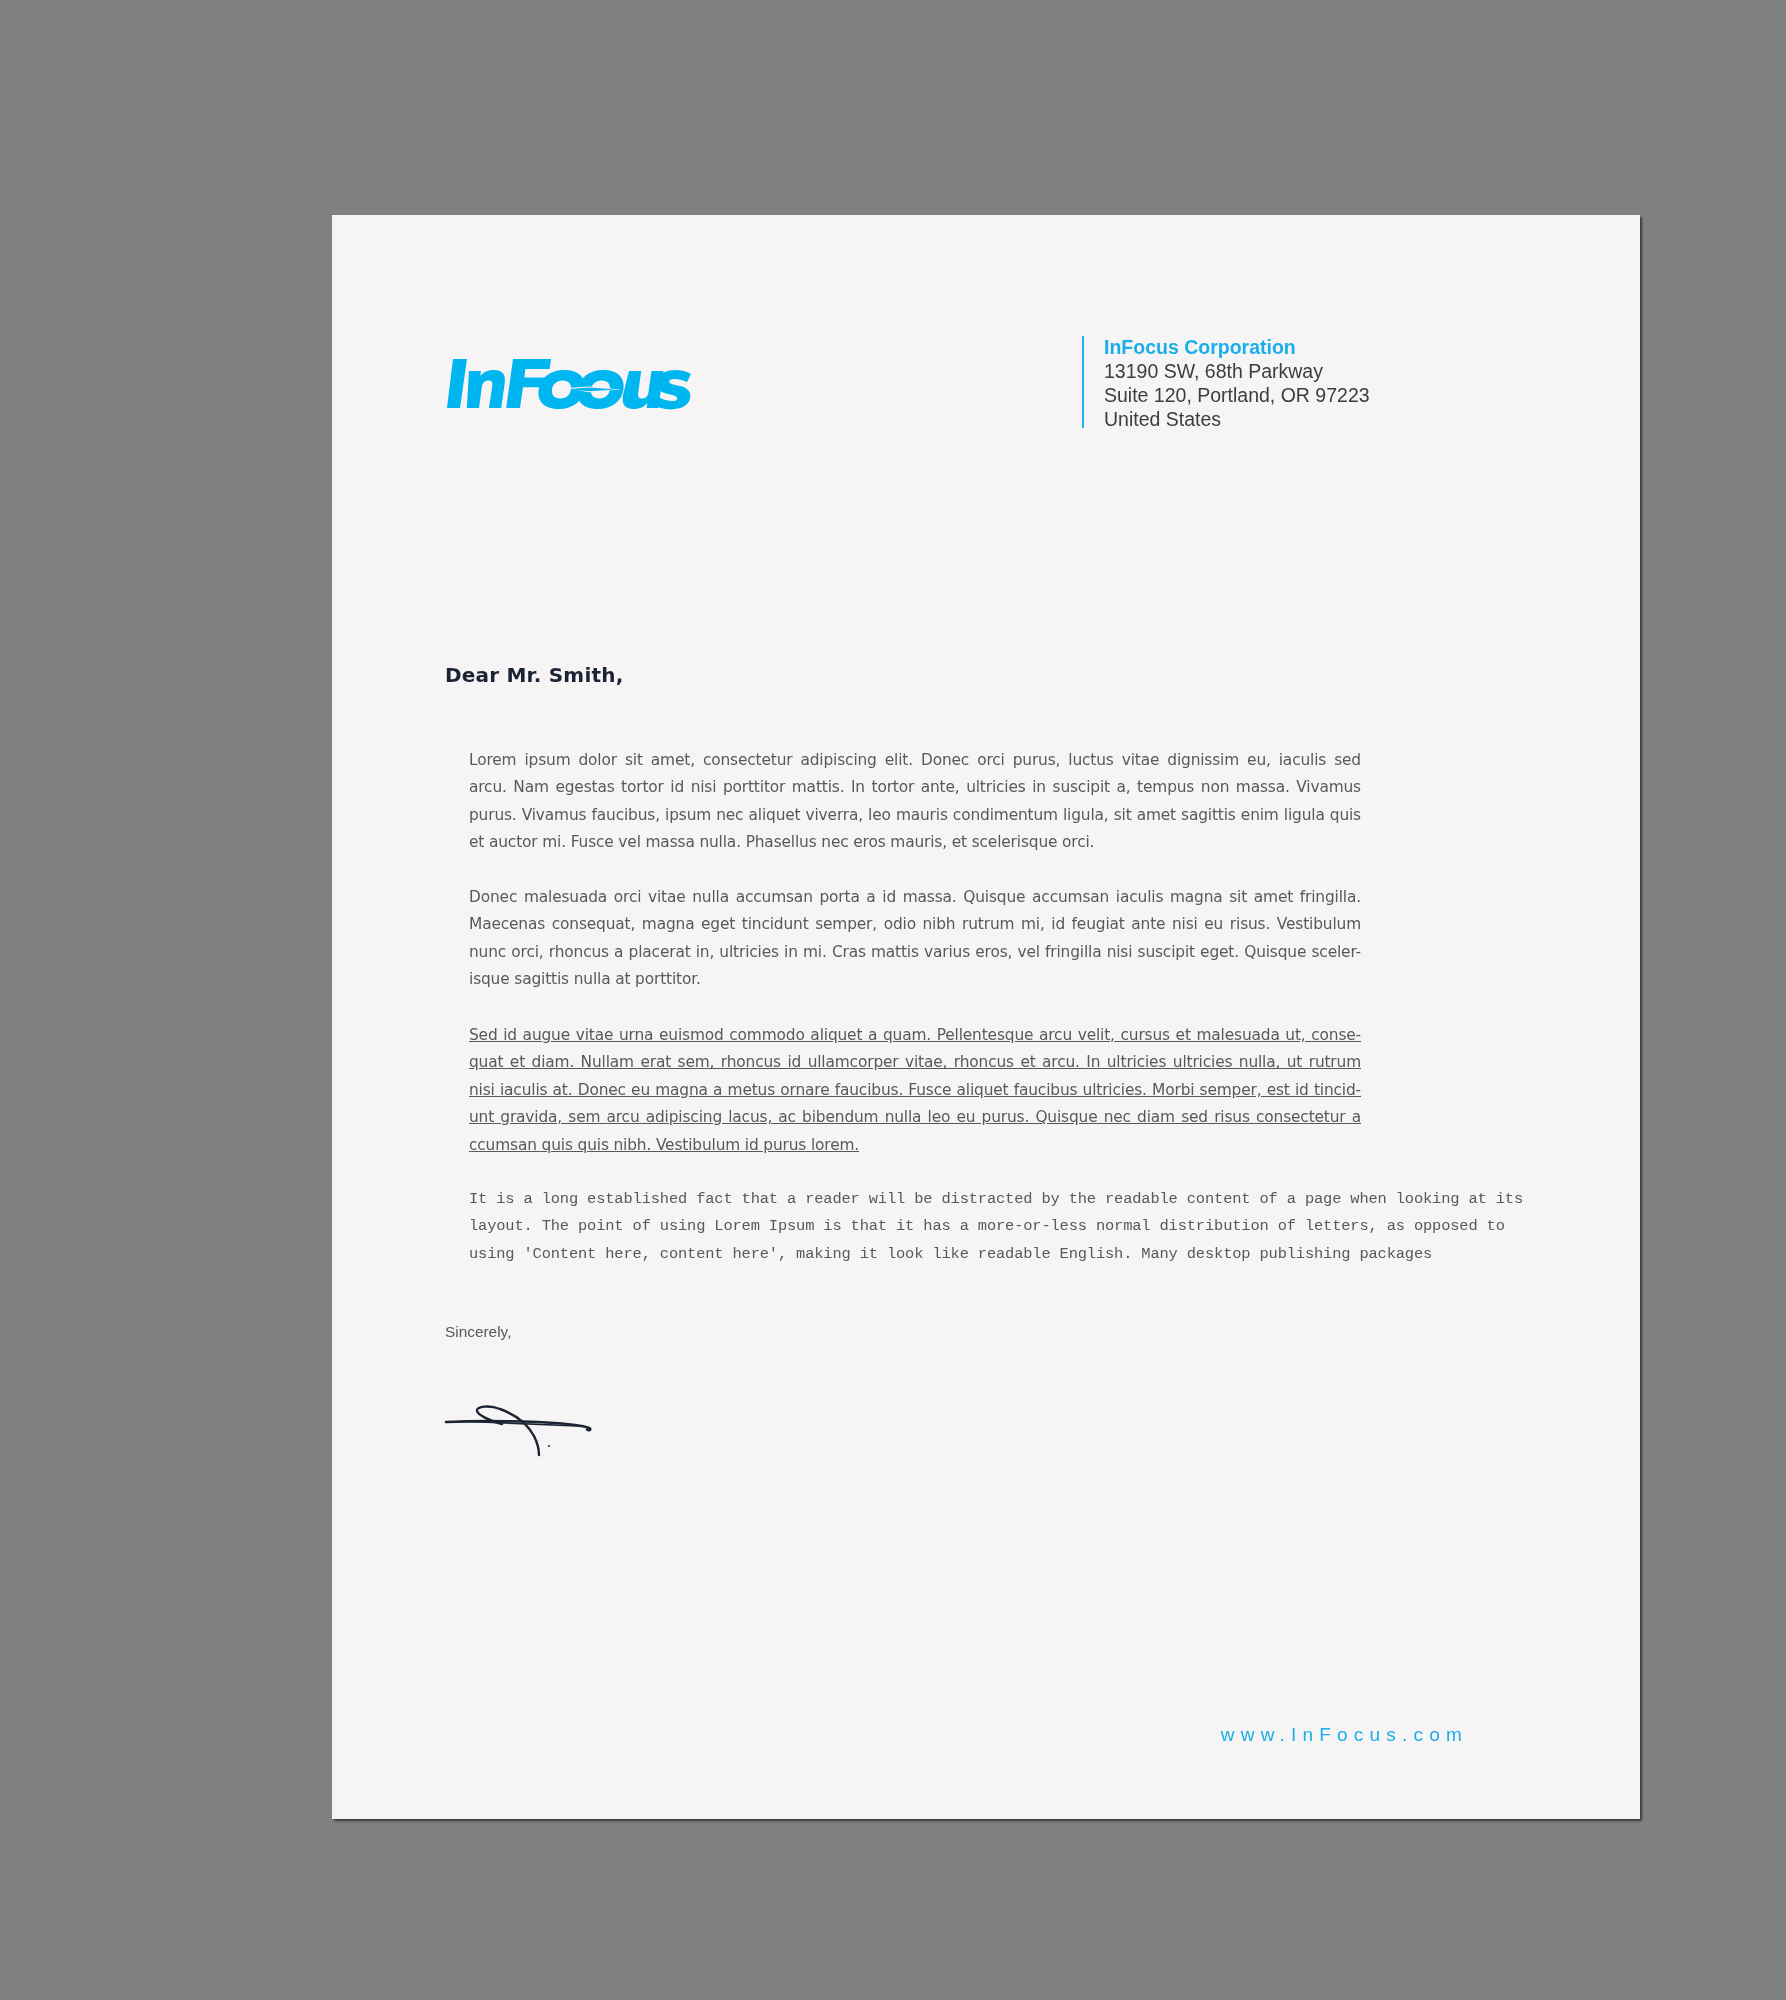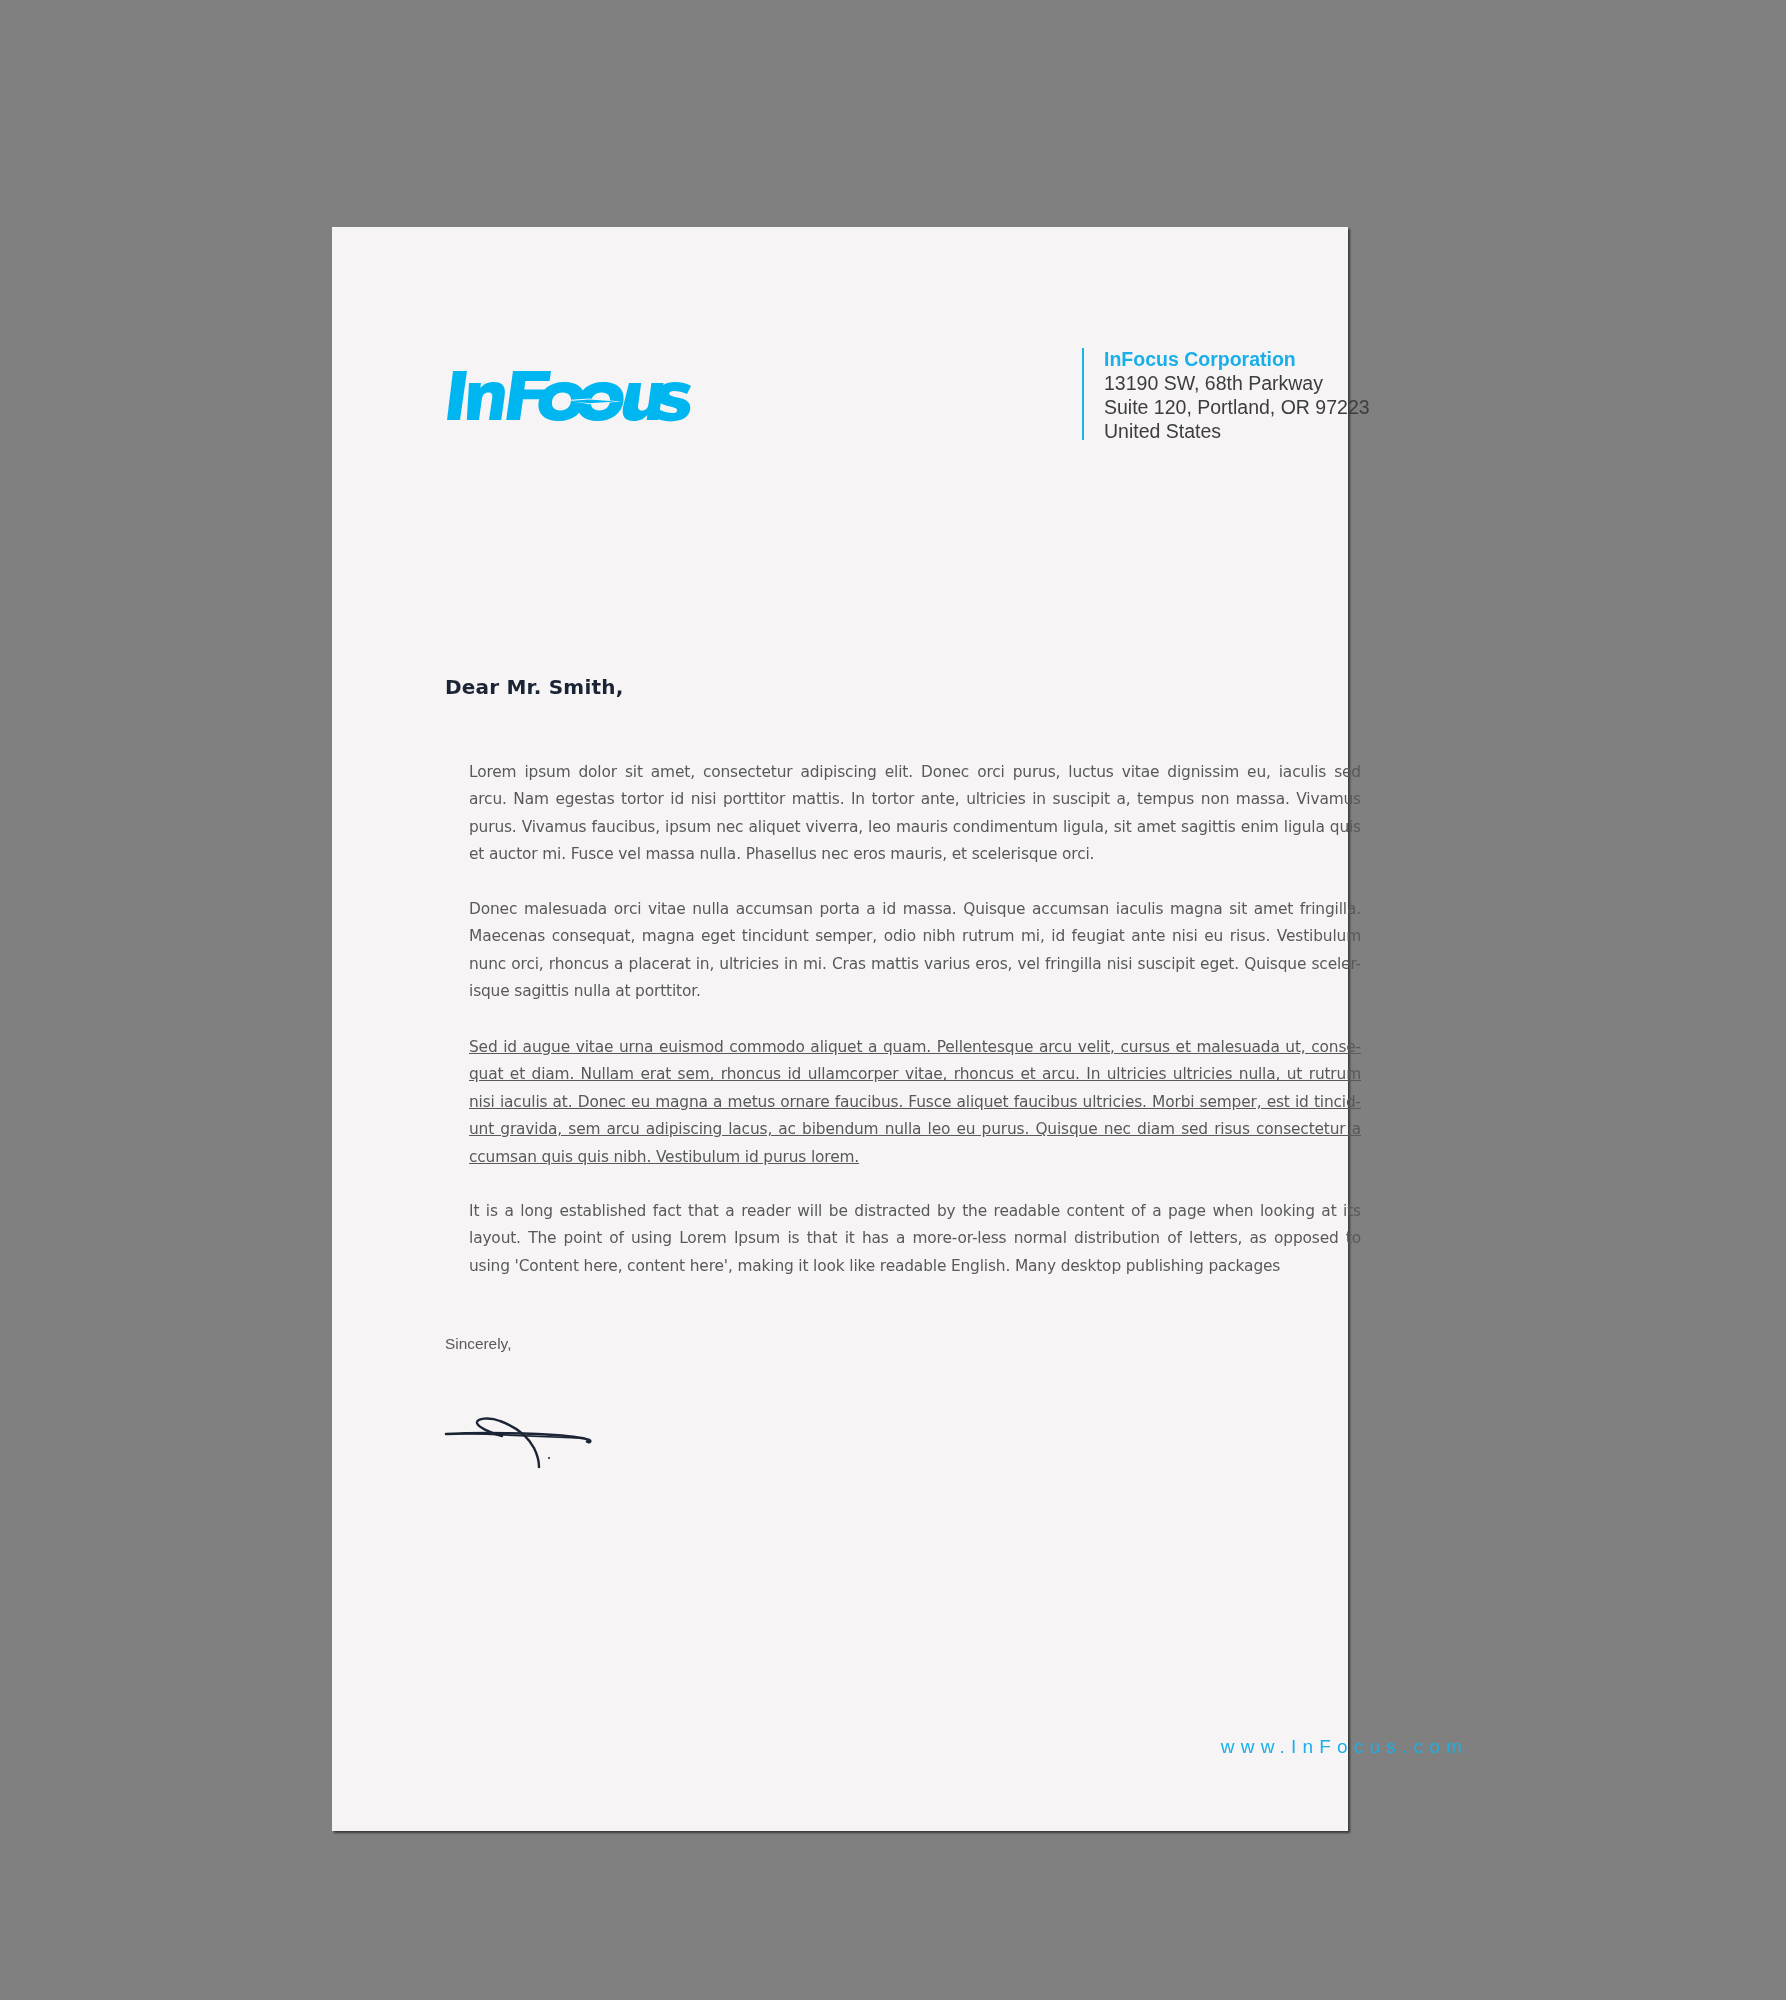--- a/index.html
+++ b/index.html
@@ -6,22 +6,22 @@
       margin: 0;
       padding: 0;
       width: 1786px;
       height: 2000px;
       background: #808080;
       overflow: hidden;
     }
     .page {
       position: absolute;
       left: 332px;
-      top: 227px;
-      width: 1016px;
+      top: 215px;
+      width: 1308px;
       height: 1604px;
       background: #f7f4f5;
       box-shadow: 2px 2px 2px rgba(0,0,0,0.55);
     }
     .logo {
       position: absolute;
       left: 115px;
       top: 140px;
       width: 246px;
       height: 56px;
@@ -160,21 +160,21 @@
       <span class="line">nunc orci, rhoncus a placerat in, ultricies in mi. Cras mattis varius eros, vel fringilla nisi suscipit eget. Quisque sceler-</span>
       <span class="line last">isque sagittis nulla at porttitor.</span>
     </div>
     <div class="para" style="top:807px;text-decoration:underline;">
       <span class="line">Sed id augue vitae urna euismod commodo aliquet a quam. Pellentesque arcu velit, cursus et malesuada ut, conse-</span>
       <span class="line">quat et diam. Nullam erat sem, rhoncus id ullamcorper vitae, rhoncus et arcu. In ultricies ultricies nulla, ut rutrum</span>
       <span class="line">nisi iaculis at. Donec eu magna a metus ornare faucibus. Fusce aliquet faucibus ultricies. Morbi semper, est id tincid-</span>
       <span class="line">unt gravida, sem arcu adipiscing lacus, ac bibendum nulla leo eu purus. Quisque nec diam sed risus consectetur a</span>
       <span class="line last">ccumsan quis quis nibh. Vestibulum id purus lorem.</span>
     </div>
-    <div class="para" style="top:971px;">
+    <div class="para" style="top:971px;font-family:Liberation Mono, monospace;">
       <span class="line">It is a long established fact that a reader will be distracted by the readable content of a page when looking at its</span>
       <span class="line">layout. The point of using Lorem Ipsum is that it has a more-or-less normal distribution of letters, as opposed to</span>
       <span class="line last">using 'Content here, content here', making it look like readable English. Many desktop publishing packages</span>
     </div>
   </div>
 
   <div class="closing">Sincerely,</div>
 
   <div class="signature">
     <svg width="156" height="66" viewBox="0 0 156 66" aria-hidden="true">

